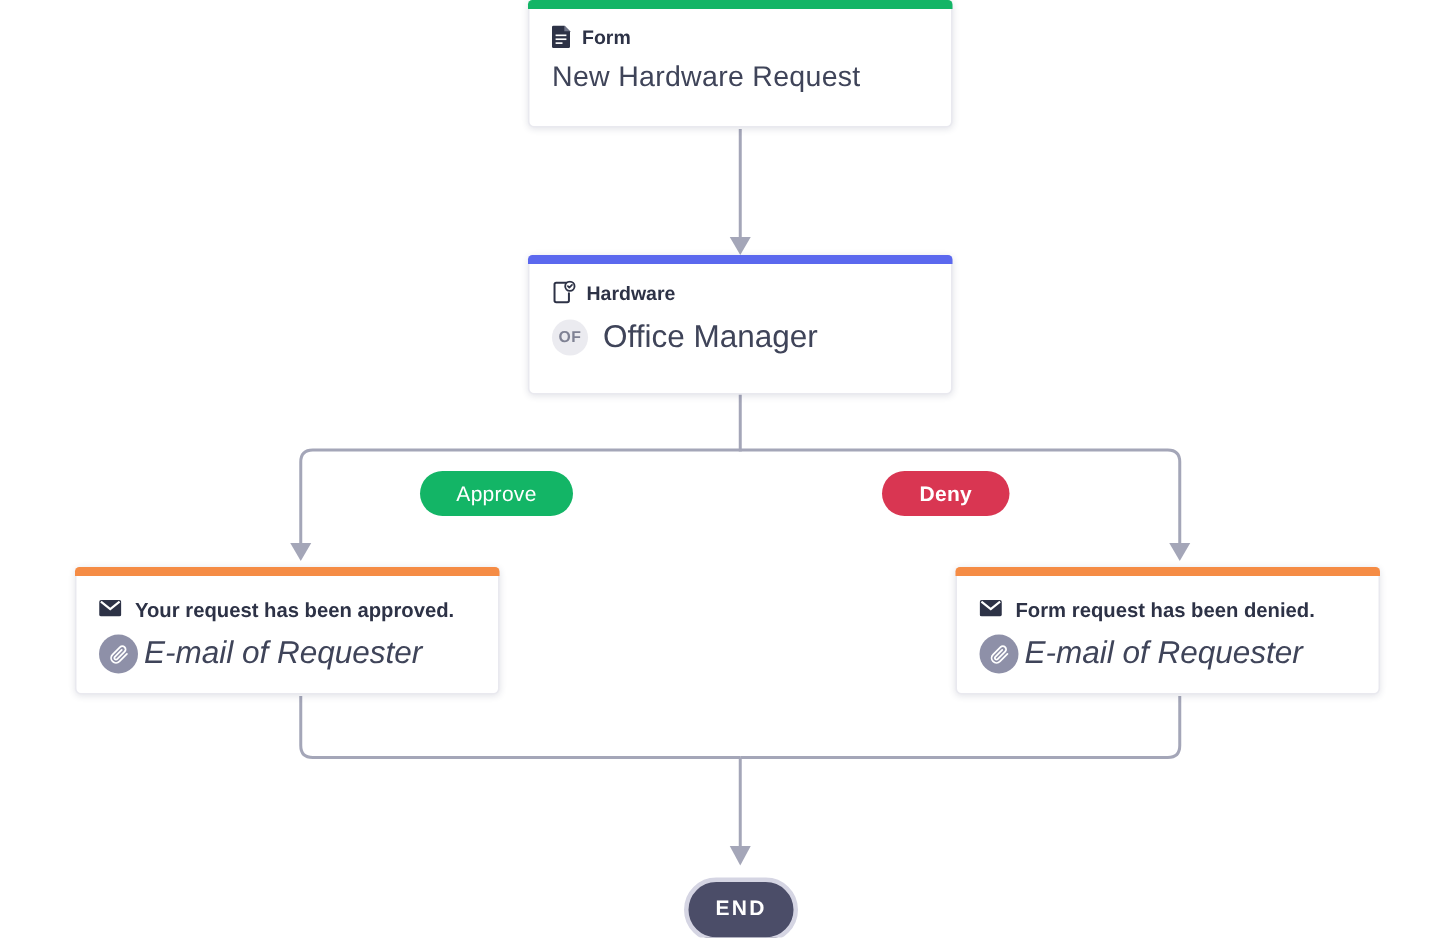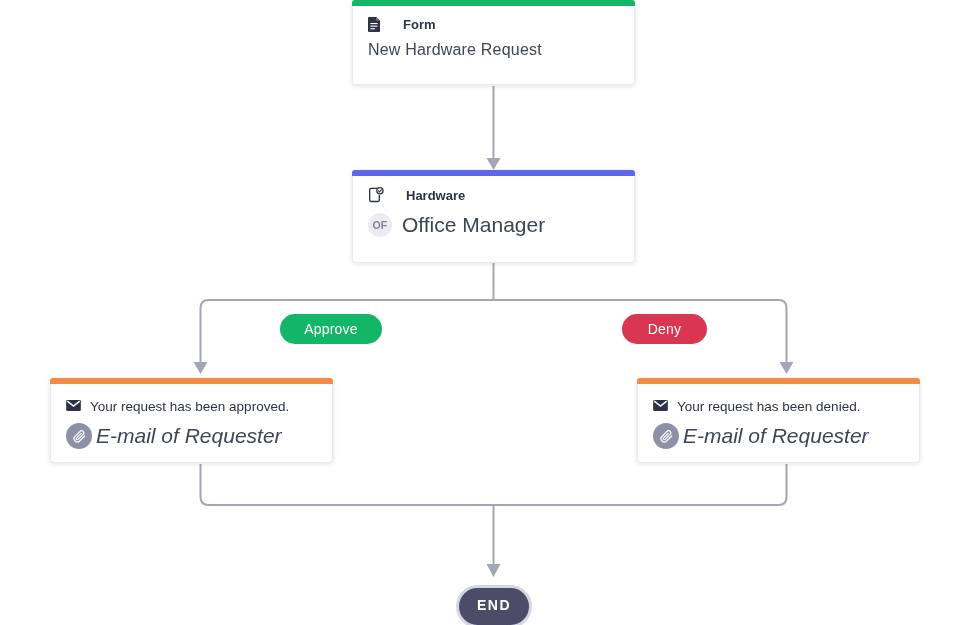--- a/index.html
+++ b/index.html
@@ -10,43 +10,43 @@
     -webkit-font-smoothing:antialiased;
   }
   svg.connectors{position:absolute;left:0;top:0;z-index:1;}
   .card{
     position:absolute;width:283px;box-sizing:border-box;z-index:2;
     background:#ffffff;border:1px solid #e9e9ef;border-radius:4px;
     box-shadow:0 1px 5px rgba(44,48,82,0.14);
   }
   .accent{height:6px;border-radius:3px 3px 0 0;margin:-1px -1px 0 -1px;}
   .card-body{padding:11px 16px 0 15px;}
-  .type-row{display:flex;align-items:center;gap:22px;font-size:13px;font-weight:700;color:#2d3246;}
+  .type-row{display:flex;align-items:center;gap:7px;font-size:13px;font-weight:700;color:#2d3246;}
   .type-row svg{flex:0 0 auto;display:block;}
-  .card-title{font-size:16px;color:#3f4459;margin-top:9px;letter-spacing:.2px;}
+  .card-title{font-size:19px;color:#3f4459;margin-top:9px;letter-spacing:.2px;}
   .assignee-row{display:flex;gap:10px;margin-top:10px;}
   .assignee-name,.recipient-name{font-size:21px;color:#3f4459;}
   .initials-avatar{
     width:24px;height:24px;border-radius:50%;background:#ebebf0;color:#7f8294;
     font-size:10.5px;font-weight:600;display:flex;align-items:center;justify-content:center;
     letter-spacing:.3px;
   }
   .clip-avatar{
     width:26px;height:26px;border-radius:50%;background:#8e90a8;
     display:flex;align-items:center;justify-content:center;flex:0 0 auto;
   }
-  .subject-row{display:flex;align-items:center;gap:9px;font-size:13.5px;font-weight:400;color:#2d3246;margin-top:4px;}
+  .subject-row{display:flex;align-items:center;gap:9px;font-size:13.5px;font-weight:700;color:#2d3246;margin-top:4px;}
   .recipient-row{display:flex;align-items:center;gap:4px;margin-top:9px;font-style:italic;}
   .branch-pill{
     position:absolute;top:286px;height:30px;box-sizing:border-box;z-index:3;
     border-radius:15px;color:#fff;font-size:14px;font-weight:500;
     display:flex;align-items:center;justify-content:center;letter-spacing:.2px;margin-top:28px;
   }
   .pill-approve{left:280px;width:102px;}
-  .pill-deny{left:622px;width:85px;}
+  .pill-deny{left:588px;width:85px;font-weight:bold;}
   .end-node{
     position:absolute;left:456px;top:585px;z-index:3;
     border-radius:999px;border:3px solid #d5d5e3;
     color:#ffffff;font-size:14px;font-weight:700;letter-spacing:1.5px;
     padding:10px 18px 13px;line-height:1;
   }
 </style>
 </head>
 <body>
 
@@ -141,21 +141,21 @@
 <div class="card" style="left:637px;top:378px;height:85px;">
   <div class="accent" style="background-color: rgb(245, 140, 69);"></div>
   <div class="card-body">
     <div class="subject-row">
       <span>
         <svg width="15" height="11" viewBox="0 0 16 12">
           <rect x="0" y="0" width="16" height="12" rx="1.4" fill="#2d3246"></rect>
           <path d="M1.2 1.2 L8 6.6 L14.8 1.2" fill="none" stroke="#ffffff" stroke-width="1.6"></path>
         </svg>
       </span>
-      <span>Your request has been denied.</span>
+      <span>Form request has been denied.</span>
     </div>
     <div class="recipient-row">
       <span class="clip-avatar">
         <svg width="13" height="13" viewBox="0 0 24 24">
           <path d="M21.44 11.05 l-9.19 9.19 a6 6 0 0 1 -8.49 -8.49 l9.19 -9.19 a4 4 0 0 1 5.66 5.66 l-9.2 9.19 a2 2 0 0 1 -2.83 -2.83 l8.49 -8.48" fill="none" stroke="#ffffff" stroke-width="2.2" stroke-linecap="round" stroke-linejoin="round"></path>
         </svg>
       </span>
       <span class="recipient-name">E-mail of Requester</span>
     </div>
   </div>

